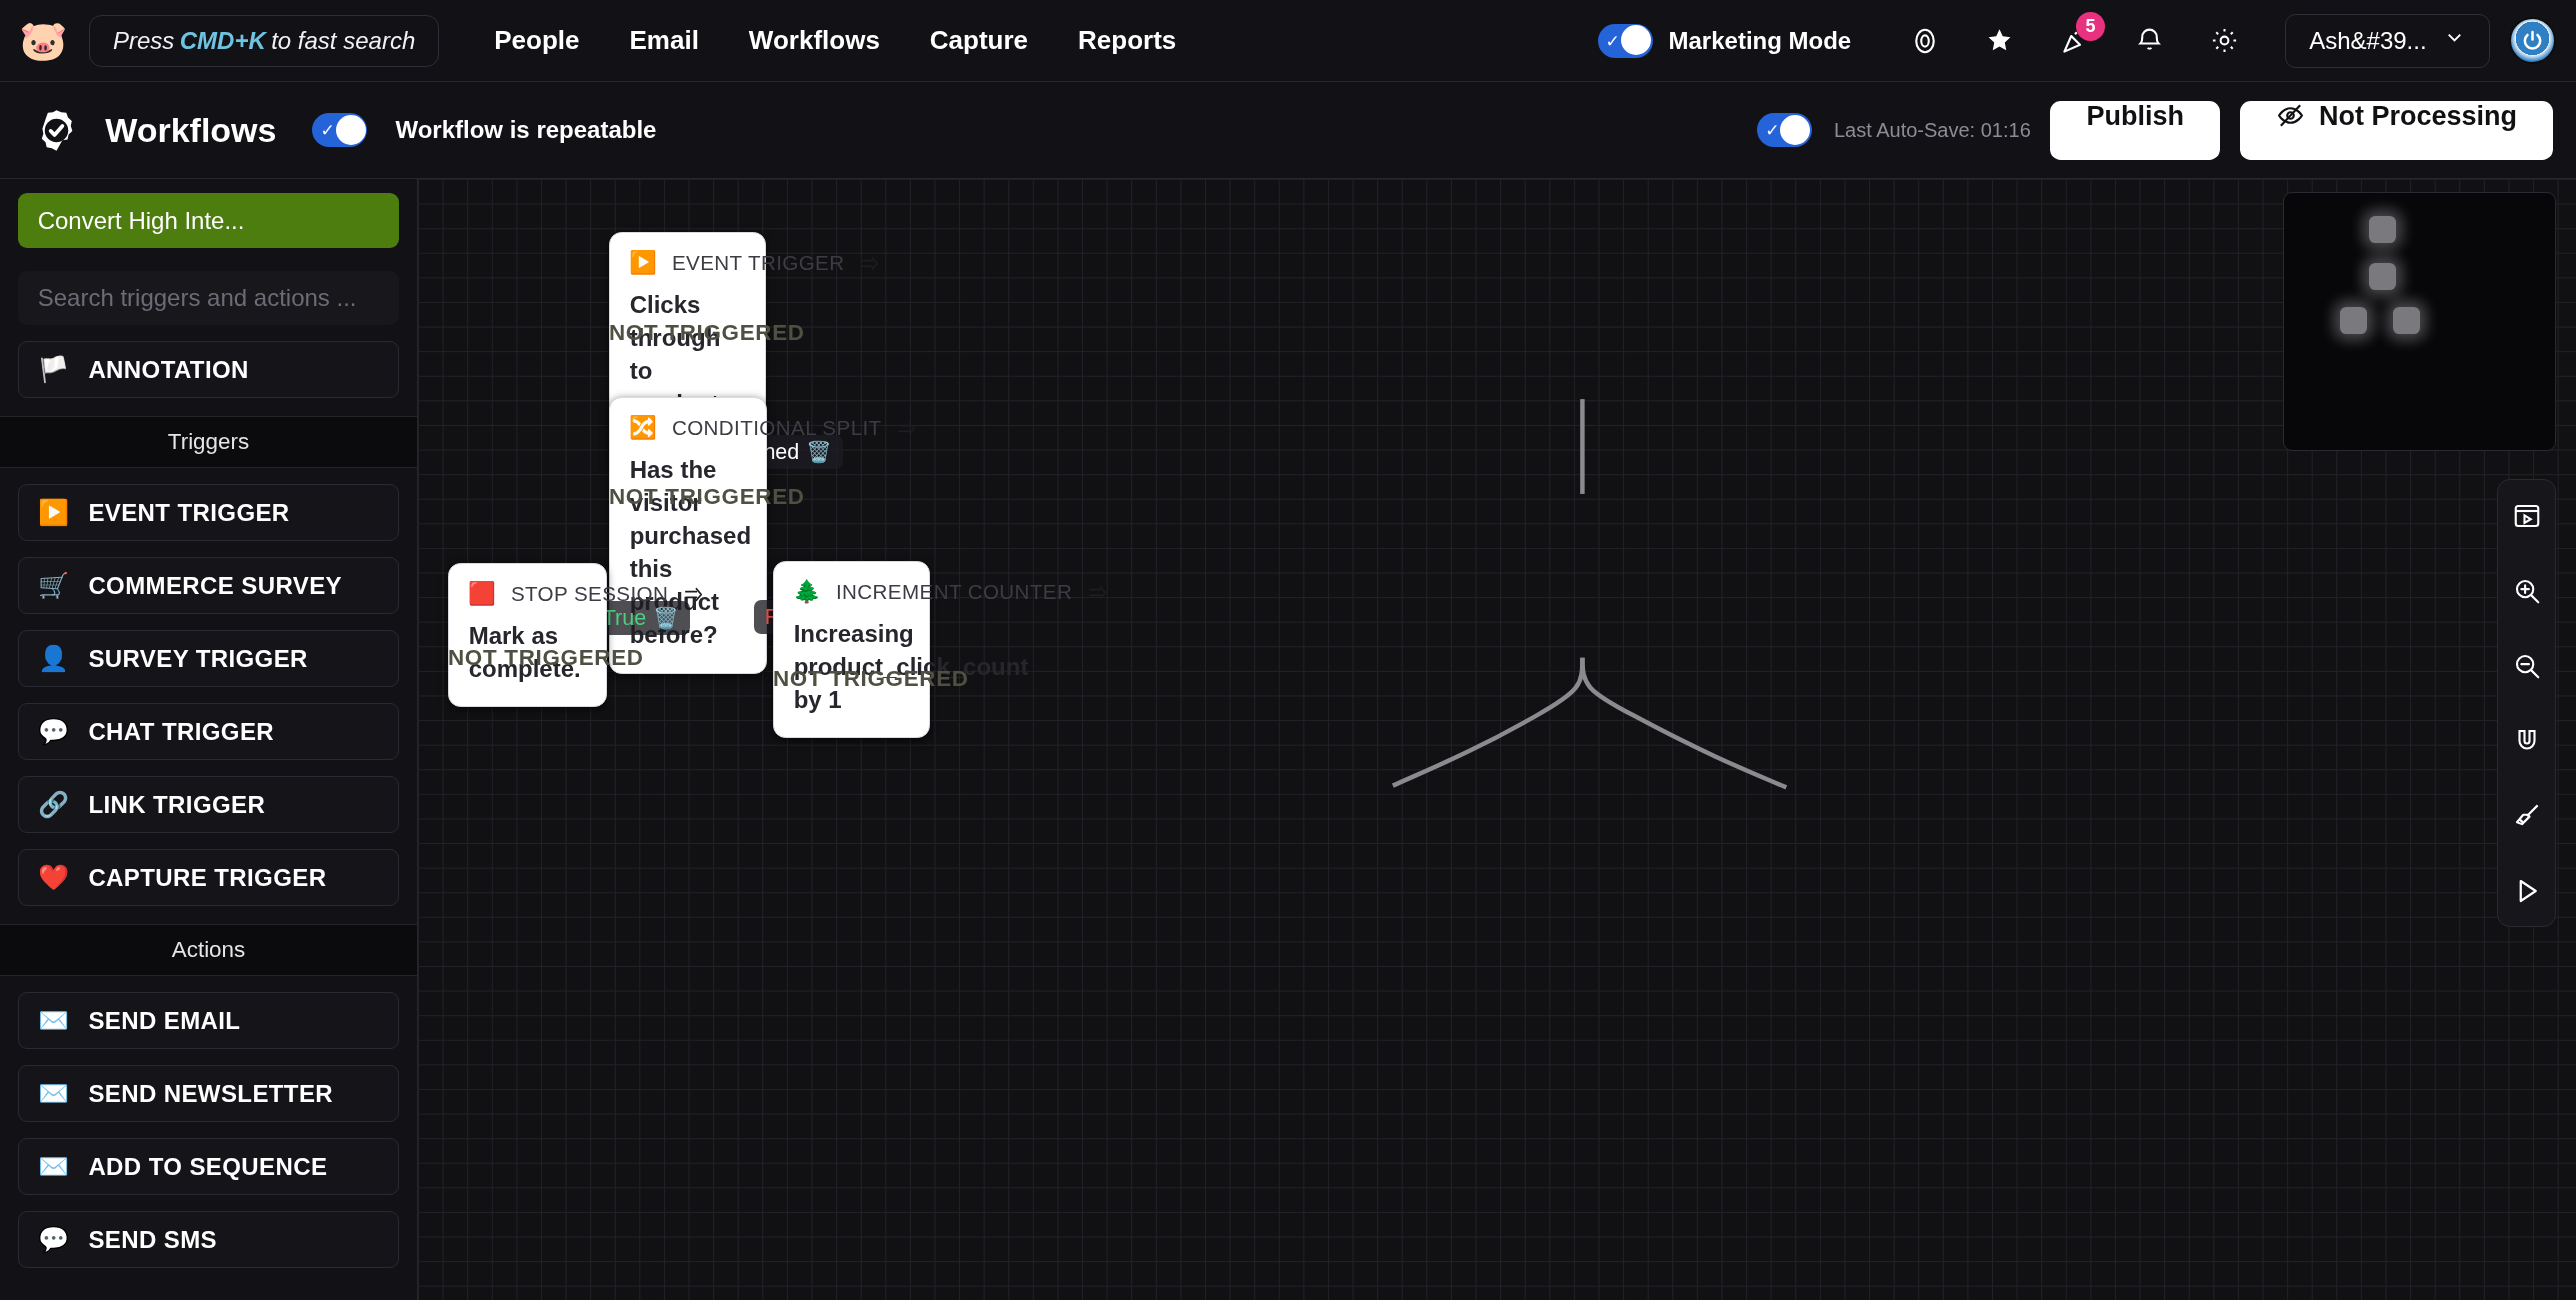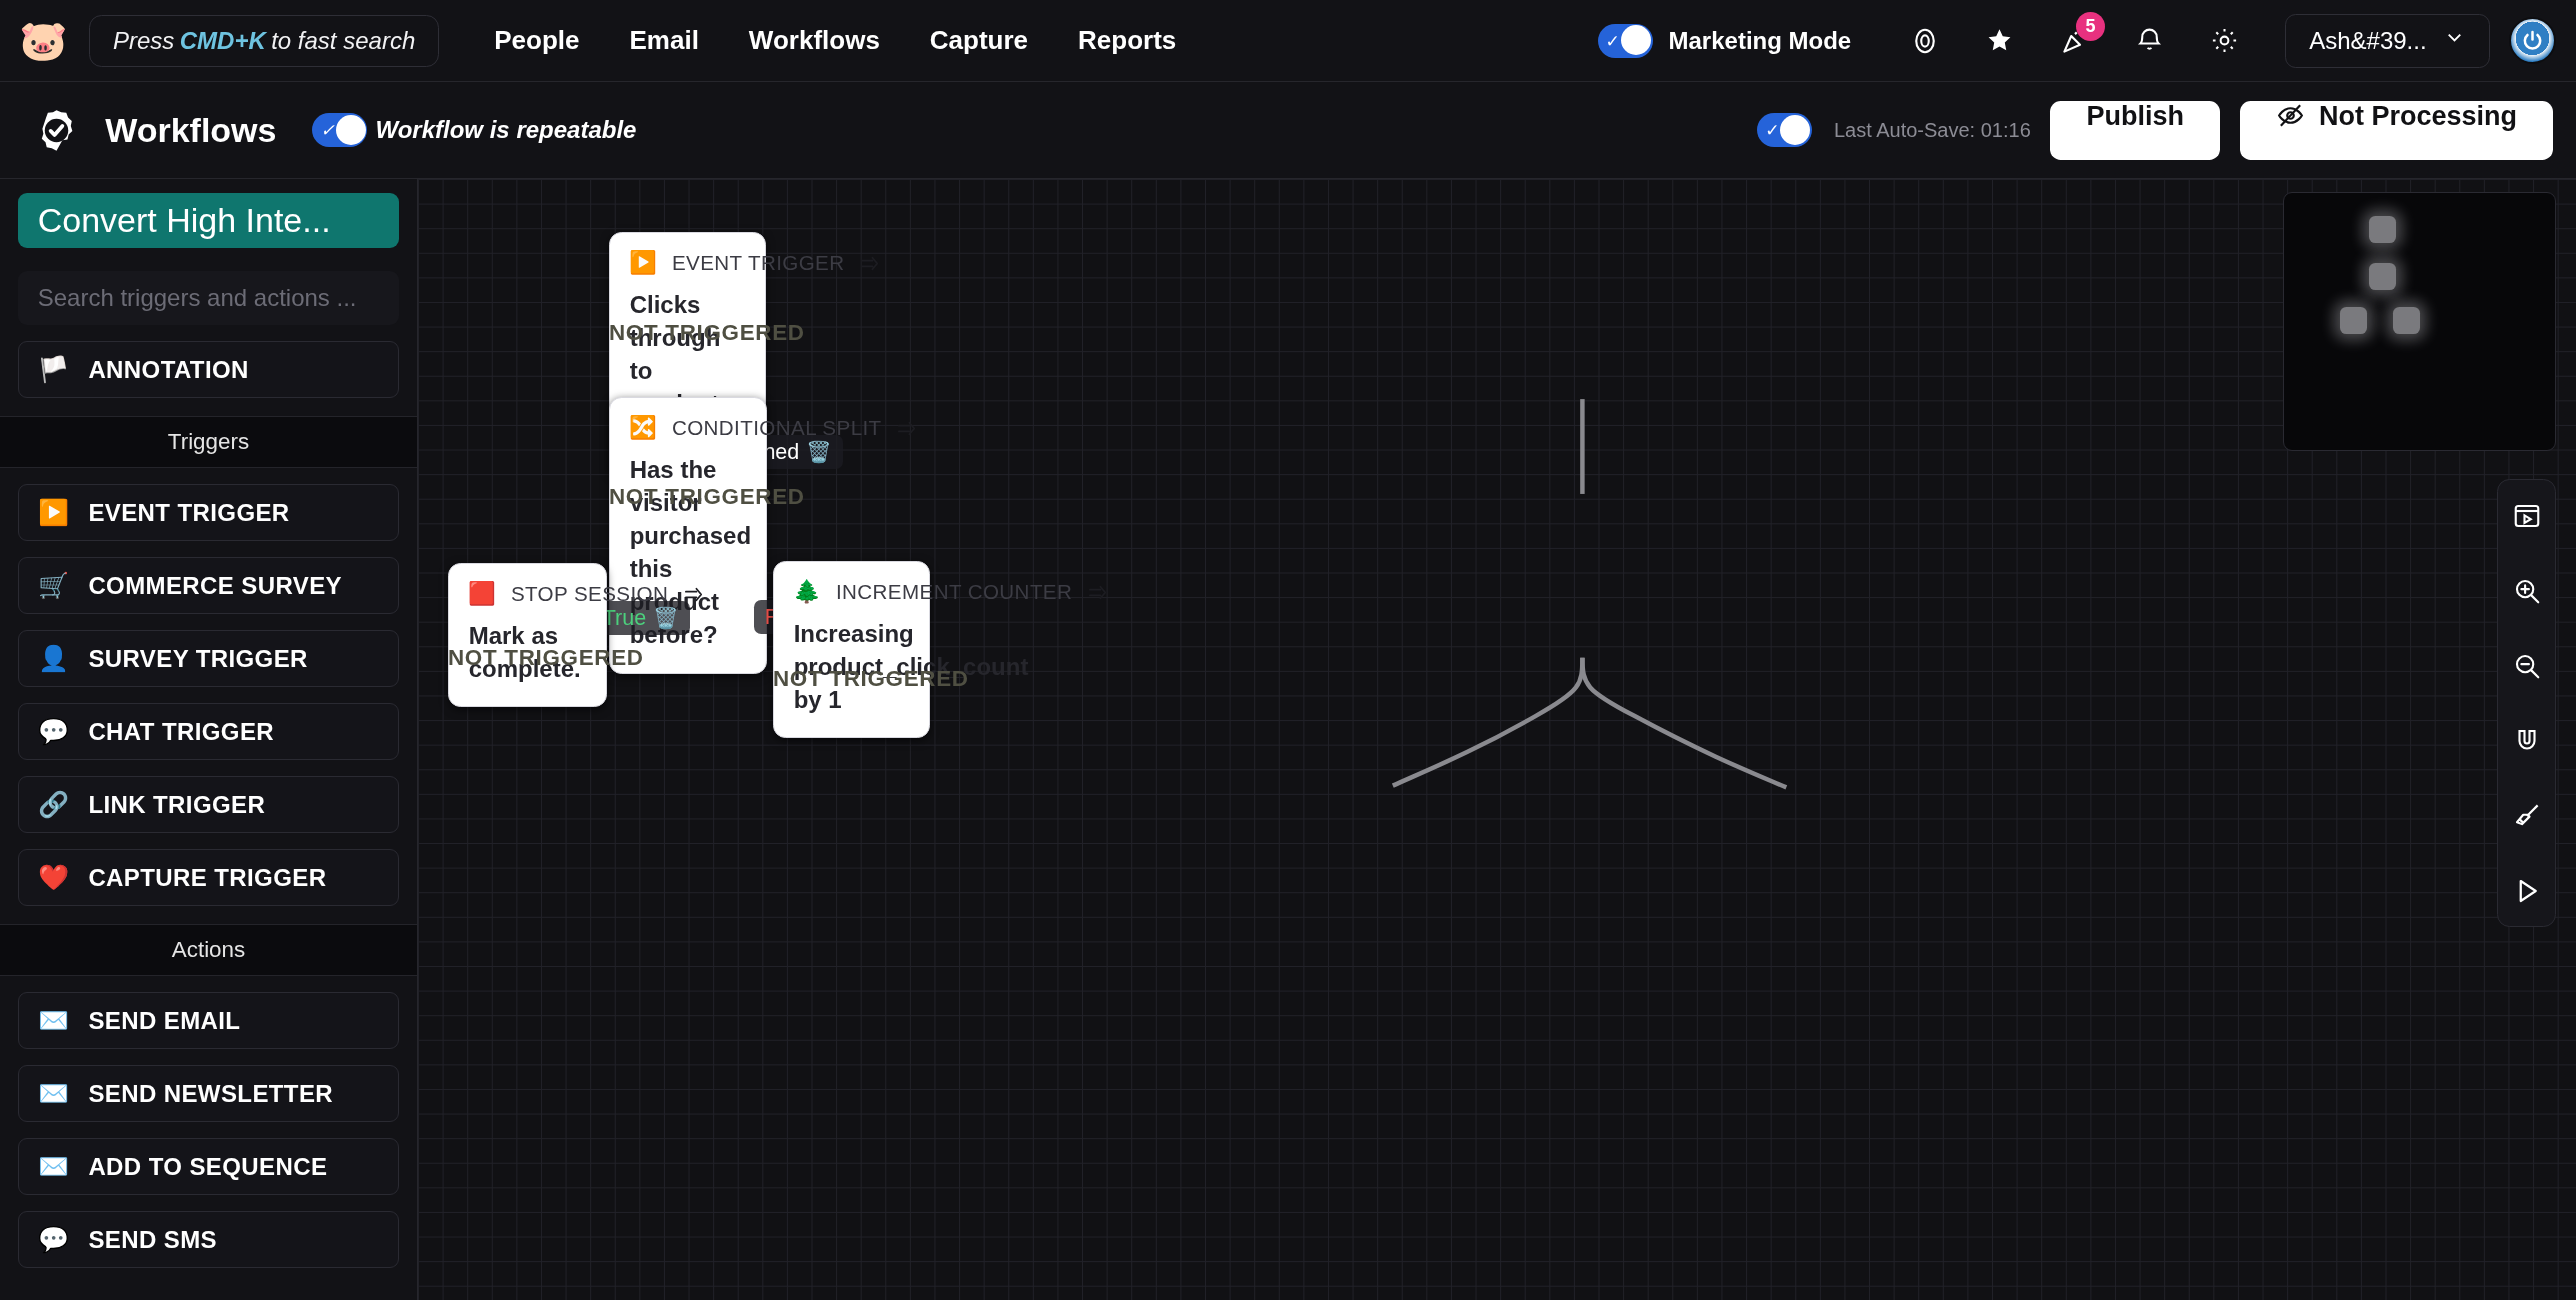--- a/index.html
+++ b/index.html
@@ -107,21 +107,21 @@
   }
   #wf-badge {
     width: 52px; height: 52px; margin-left: 7.2px;
     display: flex; align-items: center; justify-content: center;
     color: #fff;
   }
   #wf-title {
     color: #fff; font-size: 34px; font-weight: bold;
     margin-left: 23px; white-space: nowrap;
   }
-  #repeat-toggle-wrap { display: flex; align-items: center; margin-left: 36px; gap: 8px; font-style: italic; }
+  #repeat-toggle-wrap { display: flex; align-items: center; margin-left: 36px; gap: 28px; }
   #repeat-label { color: #fff; font-size: 24px; font-weight: bold; white-space: nowrap; }
   #sub-right { margin-left: auto; display: flex; align-items: center; gap: 19.7px; }
   #autosave-label { color: #8c8c95; font-size: 20px; white-space: nowrap; margin-left: 2px; }
   .wbtn {
     background: #ffffff; color: #111114;
     border: none; border-radius: 10.7px;
     height: 59px; padding: 0 36px;
     font-size: 27px; font-weight: bold;
     font-family: "Liberation Sans", sans-serif;
     display: flex; align-items: flex-start; justify-content: center;
@@ -131,23 +131,23 @@
   
   #sidebar {
     position: absolute; top: 179px; left: 0;
     width: 418px; height: 1122px;
     background: #121216;
     border-right: 0.9px solid #26262c;
     overflow: hidden;
   }
   #wf-name-chip {
     margin: 14.3px 18px 0 18px; height: 55px;
-    background: #0f766e; border-radius: 9px;
+    background: #4d7c0f; border-radius: 9px;
     display: flex; align-items: center; padding: 0 19.7px;
-    color: #fff; font-size: 34px; white-space: nowrap;
+    color: #fff; font-size: 24px; white-space: nowrap;
     overflow: hidden; cursor: pointer;
   }
   #palette-search {
     margin: 23px 18px 0 18px; height: 54px;
     background: #17171c; border: none; border-radius: 9px;
     color: #e8e8ec; font-size: 24px;
     padding: 0 19.7px; width: calc(100% - 36px);
     font-family: "Liberation Sans", sans-serif;
     outline: none;
   }

